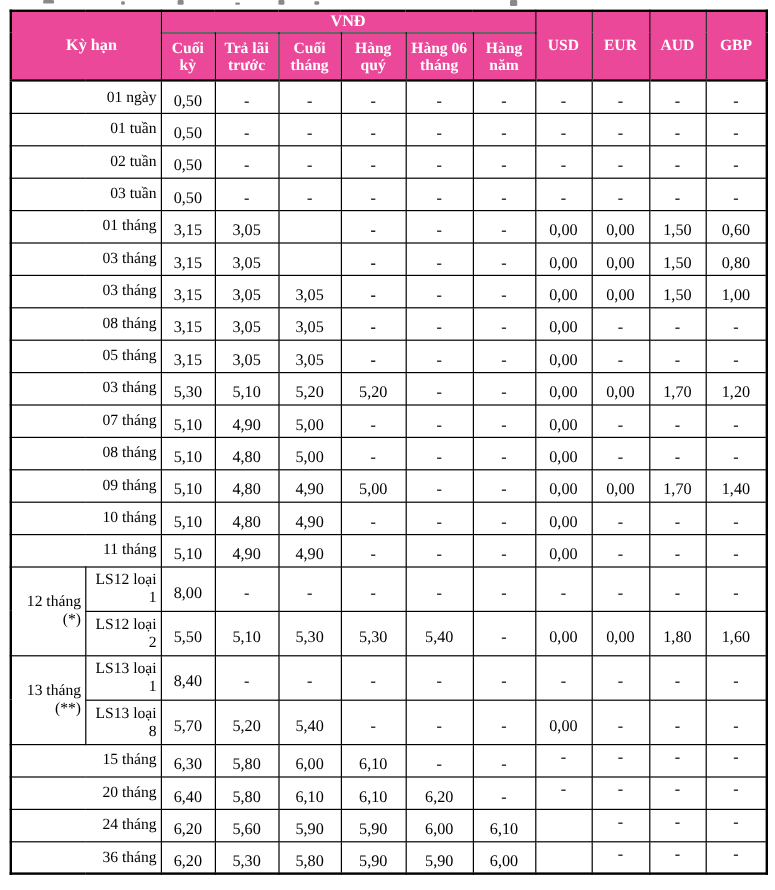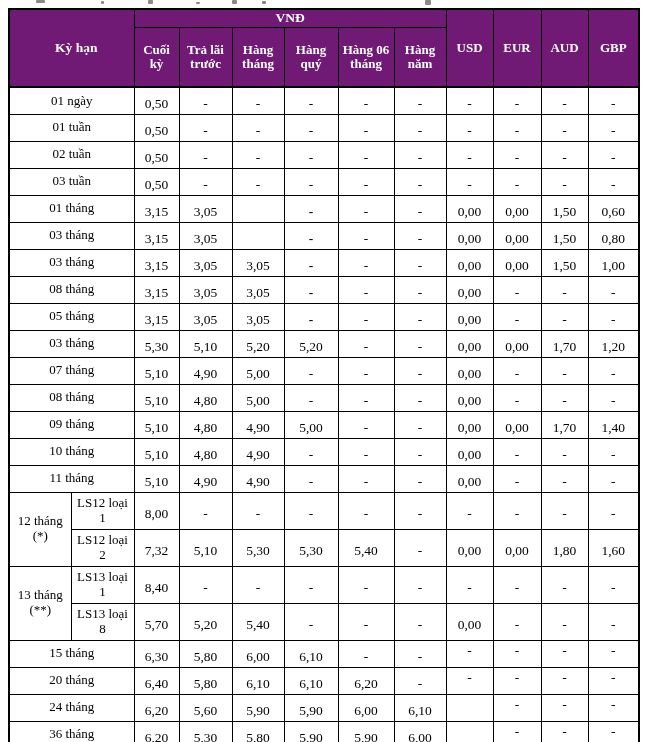--- a/index.html
+++ b/index.html
@@ -13,30 +13,30 @@
 
   table.rates {
     border-collapse:collapse; table-layout:fixed; width:630px;
     border:2px solid #000;
   }
   th, td {
     border:1px solid #000; text-align:center; vertical-align:middle;
     overflow:hidden; padding:0 2px; box-sizing:border-box;
   }
   th {
-    background:#701a75; color:#ffffff; font-weight:bold;
+    background:#ec4899; color:#ffffff; font-weight:bold;
     font-size:13px; line-height:1.1; padding:1px 2px;
   }
   th.kyhan { font-size:13.5px;padding-left:11px; }
   th.vnd   { font-size:13.5px; }
   tr.hdr-group { height:17px; }
-  tr.hdr-sub   { height:60px; }
+  tr.hdr-sub   { height:40px; }
 
   td { font-size:13.5px; color:#000; }
-  td.term { font-size:13px; line-height:1.15; padding:0 3px; }
+  td.term { font-size:13px; line-height:1.15; padding:0 3px;text-align:right; }
   td.val  { padding-top:6px; }
   td.val.bold { font-weight:bold; }
   td.val.va-top { vertical-align:top; padding-top:2px; }
   tr.r    { height:27px; }
   tr.tall { height:37px; }
   tbody tr:first-child td { border-top:2px solid #000; }
 </style>
 </head>
 <body>
 
@@ -70,21 +70,21 @@
       <th class="kyhan" rowspan="2" colspan="2">Kỳ hạn</th>
       <th class="vnd" colspan="6">VNĐ</th>
       <th rowspan="2">USD</th>
       <th rowspan="2">EUR</th>
       <th rowspan="2">AUD</th>
       <th rowspan="2">GBP</th>
     </tr>
     <tr class="hdr-sub">
       <th>Cuối kỳ</th>
       <th>Trả lãi trước</th>
-      <th>Hàng tháng</th>
+      <th>Cuối tháng</th>
       <th>Hàng quý</th>
       <th>Hàng 06 tháng</th>
       <th>Hàng năm</th>
     </tr>
   </thead>
   <tbody>
       <tr class="r">
         <td class="term" colspan="2">01 ngày</td>
         <td class="val">0,50</td>
         <td class="val">-</td>
@@ -288,21 +288,21 @@
         <td class="val">-</td>
         <td class="val">-</td>
         <td class="val">-</td>
         <td class="val">-</td>
         <td class="val">-</td>
         <td class="val">-</td>
         <td class="val">-</td>
       </tr>
       <tr class="tall">
         <td class="term">LS12 loại 2</td>
-        <td class="val">7,32</td>
+        <td class="val">5,50</td>
         <td class="val">5,10</td>
         <td class="val">5,30</td>
         <td class="val">5,30</td>
         <td class="val">5,40</td>
         <td class="val">-</td>
         <td class="val">0,00</td>
         <td class="val">0,00</td>
         <td class="val">1,80</td>
         <td class="val">1,60</td>
       </tr>

